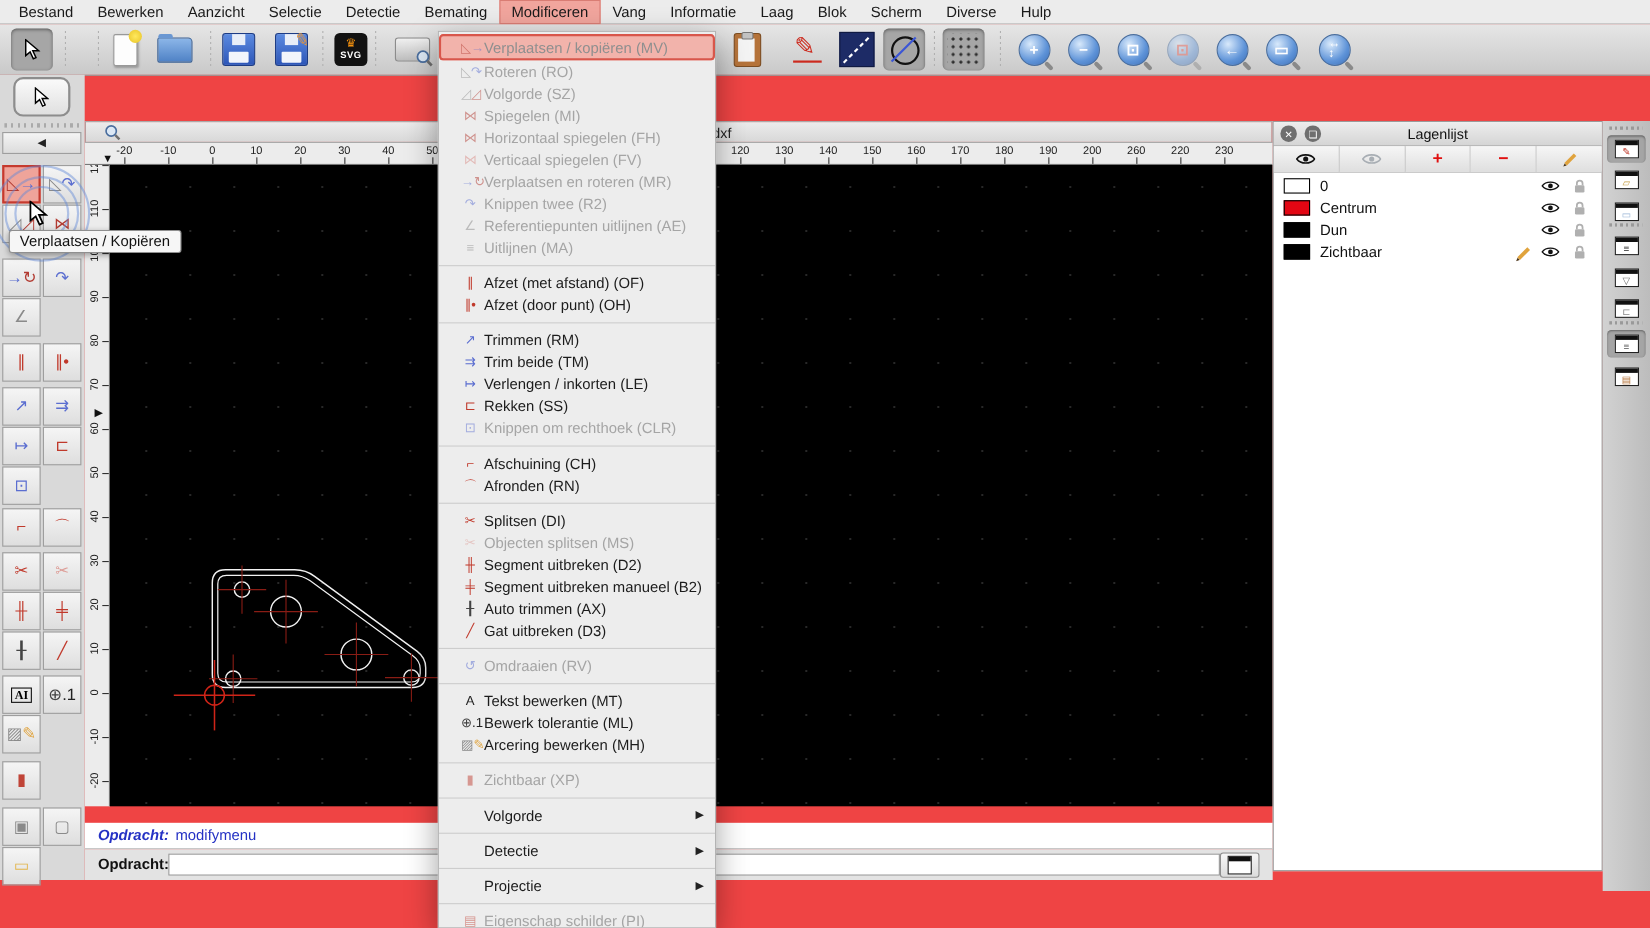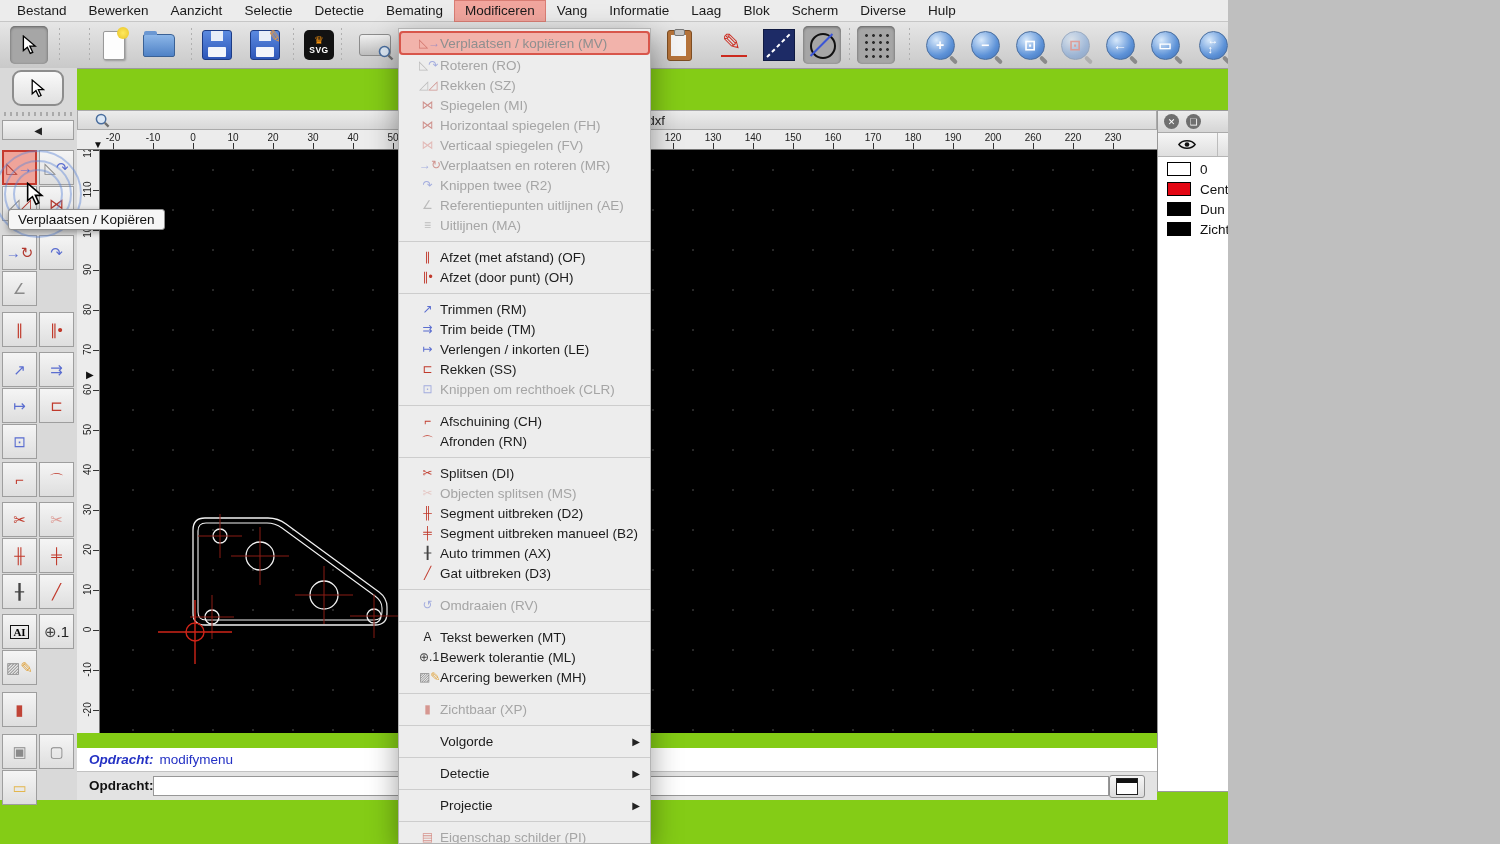--- a/index.html
+++ b/index.html
@@ -1,16 +1,16 @@
 <!DOCTYPE html>
 <html><head>
 <meta charset="utf-8">
 <style>
   html,body{margin:0;padding:0;background:#bfbfbf;font-family:"Liberation Sans",sans-serif;}
-  #app{position:relative;width:1228px;height:844px;background:#84cc16;overflow:hidden;font-family:"Liberation Sans",sans-serif;}
+  #app{position:relative;width:1500px;height:844px;background:#ef4444;overflow:hidden;font-family:"Liberation Sans",sans-serif;}
   
   .menubar{position:absolute;left:0;top:0;width:1500px;height:22px;background:#ececec;border-bottom:1px solid #c6c6c6;display:flex;align-items:center;padding-left:6px;box-sizing:border-box;z-index:40;}
   .mitem{font-size:13.5px;color:#1a1a1a;padding:2px 11px;height:22px;display:flex;align-items:center;box-sizing:border-box;}
   .mitem.active{background:#f1a59d;box-shadow:inset 0 0 0 1px #d97d74;}
   
   .toolbar{position:absolute;left:0;top:22px;width:1500px;height:46px;background:linear-gradient(#e6e6e6,#c9c9c9);border-bottom:1px solid #9b9b9b;z-index:5;}
   .tb{position:absolute;top:4px;width:38px;height:38px;display:flex;align-items:center;justify-content:center;}
   .tb.pressed{background:#a6a6a6;border-radius:5px;box-shadow:inset 0 1px 3px rgba(0,0,0,.45);}
   .tb.disabled{opacity:.45;}
   .tbsep{position:absolute;top:6px;width:2px;height:32px;background-image:repeating-linear-gradient(#b0b0b0 0 2px,transparent 2px 5px);background-size:1px 100%;background-repeat:no-repeat;background-position:center;}
@@ -629,21 +629,21 @@
       <div class="ddi disabled hl">
         <span class="micon"><span style="color: rgb(178, 58, 49);">◺</span><span style="color: rgb(91, 110, 208);">→</span></span>
         <span>Verplaatsen / kopiëren (MV)</span>
       </div>
       <div class="ddi disabled">
         <span class="micon"><span style="color: rgb(138, 138, 138);">◺</span><span style="color: rgb(91, 110, 208);">↷</span></span>
         <span>Roteren (RO)</span>
       </div>
       <div class="ddi disabled">
         <span class="micon"><span style="color: rgb(138, 138, 138);">◿</span><span style="color: rgb(178, 58, 49);">◿</span></span>
-        <span>Rekken (SZ)</span>
+        <span>Volgorde (SZ)</span>
       </div>
       <div class="ddi disabled">
         <span class="micon"><span style="color: rgb(178, 58, 49);">⋈</span></span>
         <span>Spiegelen (MI)</span>
       </div>
       <div class="ddi disabled">
         <span class="micon"><span style="color: rgb(178, 58, 49);">⋈</span></span>
         <span>Horizontaal spiegelen (FH)</span>
       </div>
       <div class="ddi disabled">

